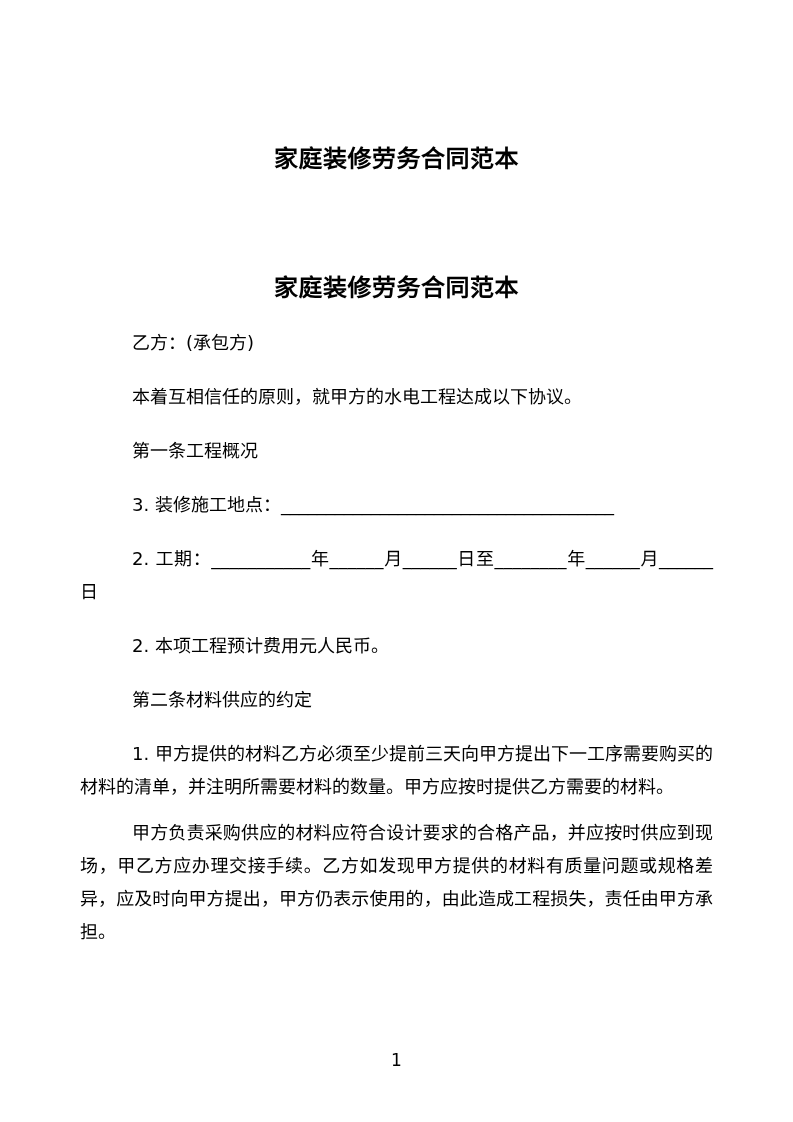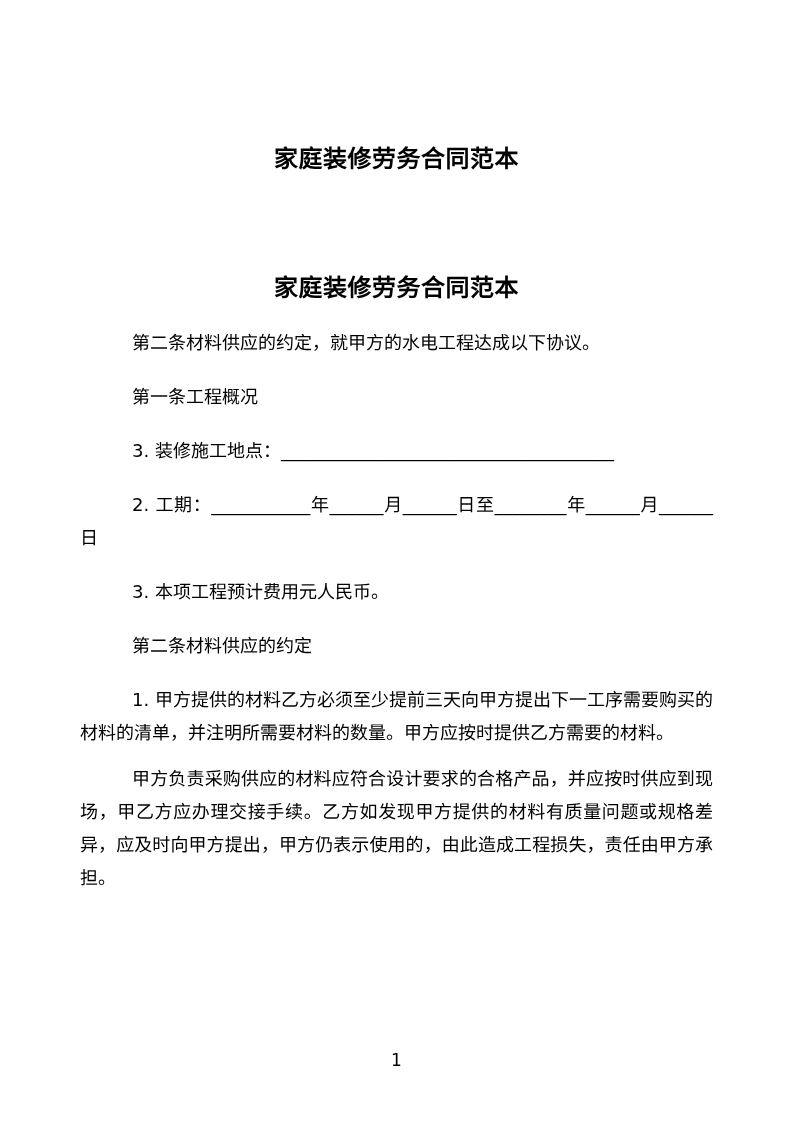--- a/index.html
+++ b/index.html
@@ -61,30 +61,31 @@
 
 <div class="page">
 
   <h1 class="doc-title">家庭装修劳务合同范本</h1>
 
   <h1 class="doc-title second">家庭装修劳务合同范本</h1>
 
   <div class="content">
 
 
+    <p>乙方：(承包方)</p>
 
-    <p>第二条材料供应的约定，就甲方的水电工程达成以下协议。</p>
+    <p>本着互相信任的原则，就甲方的水电工程达成以下协议。</p>
 
     <p class="heading">第一条工程概况</p>
 
     <p>3. 装修施工地点：_____________________________________</p>
 
     <p>2. 工期：___________年______月______日至________年______月______日</p>
 
-    <p>3. 本项工程预计费用元人民币。</p>
+    <p>2. 本项工程预计费用元人民币。</p>
 
     <p class="heading">第二条材料供应的约定</p>
 
     <p class="gap-13">1. 甲方提供的材料乙方必须至少提前三天向甲方提出下一工序需要购买的材料的清单，并注明所需要材料的数量。甲方应按时提供乙方需要的材料。</p>
 
     <p class="gap-8">甲方负责采购供应的材料应符合设计要求的合格产品，并应按时供应到现场，甲乙方应办理交接手续。乙方如发现甲方提供的材料有质量问题或规格差异，应及时向甲方提出，甲方仍表示使用的，由此造成工程损失，责任由甲方承担。</p>
 
 
   </div>
 

